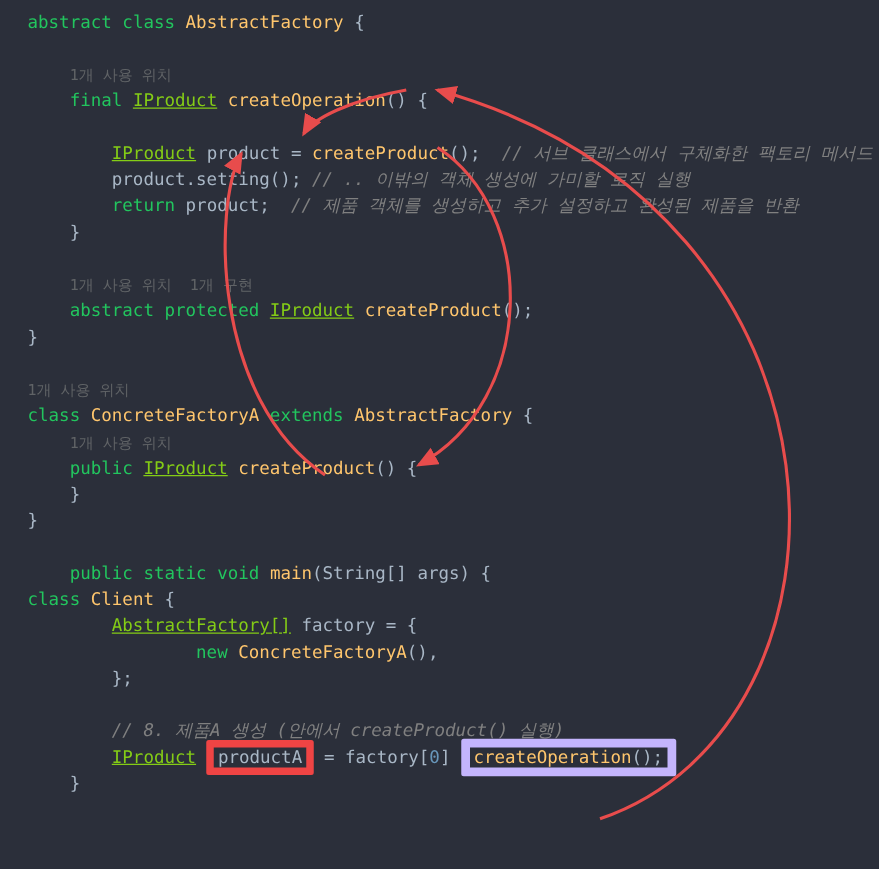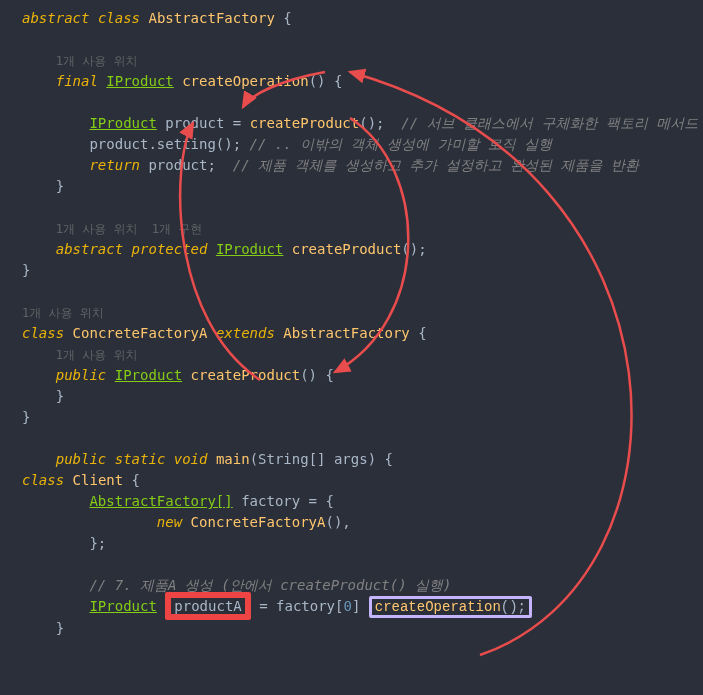--- a/index.html
+++ b/index.html
@@ -10,31 +10,31 @@
     font-size: 14px;
     line-height: 1.5;
     color: #a9b7c6;
     position: relative;
     width: 703px;
     height: 695px;
     box-sizing: border-box;
     overflow: hidden;
   }
   .line { white-space: pre; }
-  .kw { color: #eab308; font-style: italic; }
+  .kw { color: #22c55e; }
   .type { color: #84cc16; text-decoration: underline; }
   .classname { color: #ffc66d; }
   .method { color: #ffc66d; }
   .var { color: #a9b7c6; }
   .comment { color: #808080; font-style: italic; }
   .hint { color: #606366; font-size: 12px; }
   .annotation { color: #bbb529; }
   .num { color: #6897bb; }
   .punct { color: #a9b7c6; }
-  .boxed { border: 3px solid #c4b5fd; padding: 0 3px; border-radius: 2px; font-family: Liberation Mono, monospace; }
+  .boxed { border: 7px solid #c4b5fd; padding: 0 3px; border-radius: 2px; }
   .boxed-white { border: 6px solid #ef4444; padding: 0 3px; border-radius: 2px; }
   svg.overlay {
     position: absolute;
     top: 0; left: 0;
     width: 703px; height: 695px;
     pointer-events: none;
   }
 </style>
 </head>
 <body>
@@ -60,21 +60,21 @@
 <div class="line">    <span class="kw">public</span> <span class="type">IProduct</span> <span class="method">createProduct</span><span class="punct">() {</span></div>
 <div class="line">    <span class="punct">}</span></div>
 <div class="line"><span class="punct">}</span></div>
 <div class="line"> </div>
 <div class="line">    <span class="kw">public</span> <span class="kw">static</span> <span class="kw">void</span> <span class="method">main</span><span class="punct">(String[] args) {</span></div>
 <div class="line"><span class="kw">class</span> <span class="classname">Client</span><span class="punct"> {</span></div>
 <div class="line">        <span class="type">AbstractFactory[]</span> <span class="var">factory</span><span class="punct"> = {</span></div>
 <div class="line">                <span class="kw">new</span> <span class="classname">ConcreteFactoryA</span><span class="punct">(),</span></div>
 <div class="line">        <span class="punct">};</span></div>
 <div class="line"> </div>
-<div class="line">        <span class="comment">// 7. 제품A 생성 (안에서 createProduct() 실행)</span></div>
+<div class="line">        <span class="comment">// 8. 제품A 생성 (안에서 createProduct() 실행)</span></div>
 <div class="line">        <span class="type">IProduct</span> <span class="boxed-white"><span class="var">productA</span></span><span class="punct"> = factory[</span><span class="num">0</span><span class="punct">] </span><span class="boxed"><span class="method">createOperation</span><span class="punct">();</span></span></div>
 <div class="line">    <span class="punct">}</span></div>
 
 </div>
 
 <svg class="overlay" viewBox="0 0 703 695">
   <defs>
     <marker id="arrowhead" markerWidth="8" markerHeight="8" refX="6" refY="3" orient="auto">
       <path d="M0,0 L7,3 L0,6 Z" fill="#e84c4c"></path>
     </marker>

